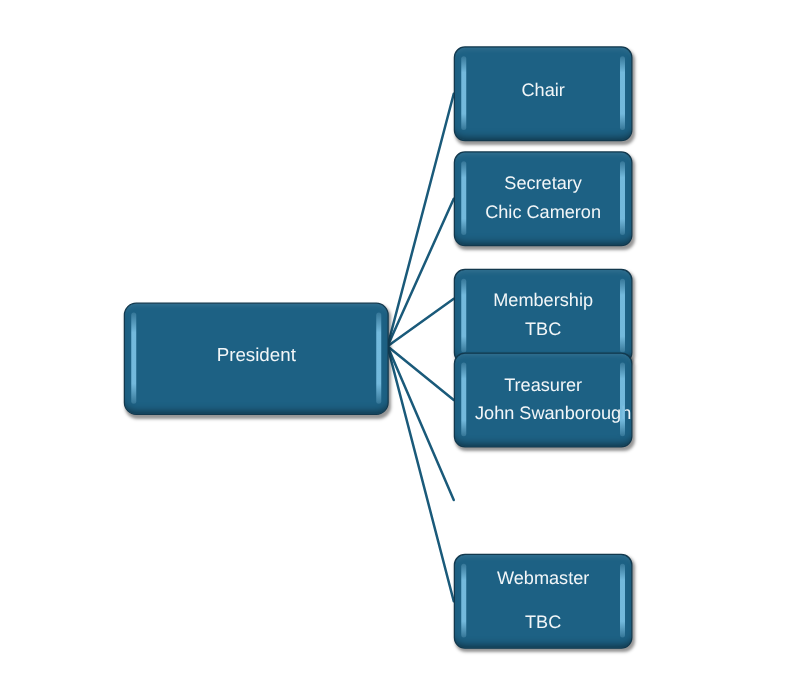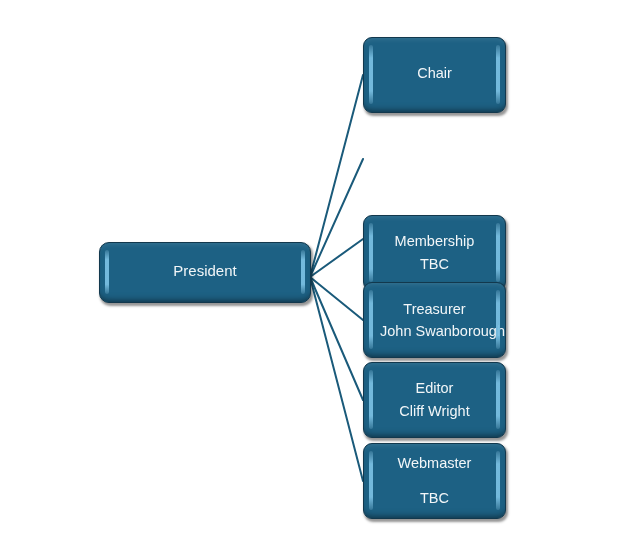--- a/index.html
+++ b/index.html
@@ -74,21 +74,21 @@
     display: block;
     line-height: 1.32;
     white-space: nowrap;
   }
 
   
   #node-president {
     left: 99px;
     top: 242px;
     width: 212px;
-    height: 61px;
+    height: 90px;
     border-radius: 10px;
   }
   #node-president .node-line {
     font-size: 15px;
   }
   #node-president .node-line.title {
     margin-bottom: 4px;
   }
   
   #node-president .node-line.subtitle {
@@ -139,34 +139,34 @@
   </svg>
 
   <div class="node" id="node-president">
     <span class="node-line title">President</span>
   </div>
 
   <div class="node officer" id="node-chair">
     <span class="node-line title">Chair</span>
   </div>
 
+  <div class="node officer" id="node-secretary">
+    <span class="node-line title">Secretary</span>
+    <span class="node-line subtitle">Chic Cameron</span>
+  </div>
 
   <div class="node officer" id="node-membership">
     <span class="node-line title">Membership</span>
     <span class="node-line subtitle">TBC</span>
   </div>
 
   <div class="node officer wrap" id="node-treasurer">
     <span class="node-line title">Treasurer</span>
     <span class="node-line subtitle">John Swanborough</span>
   </div>
 
-  <div class="node officer" id="node-editor">
-    <span class="node-line title">Editor</span>
-    <span class="node-line subtitle">Cliff Wright</span>
-  </div>
 
   <div class="node officer" id="node-webmaster">
     <span class="node-line title">Webmaster</span>
     <span class="node-line subtitle">TBC</span>
   </div>
 
 </div>
 
 </body></html>

